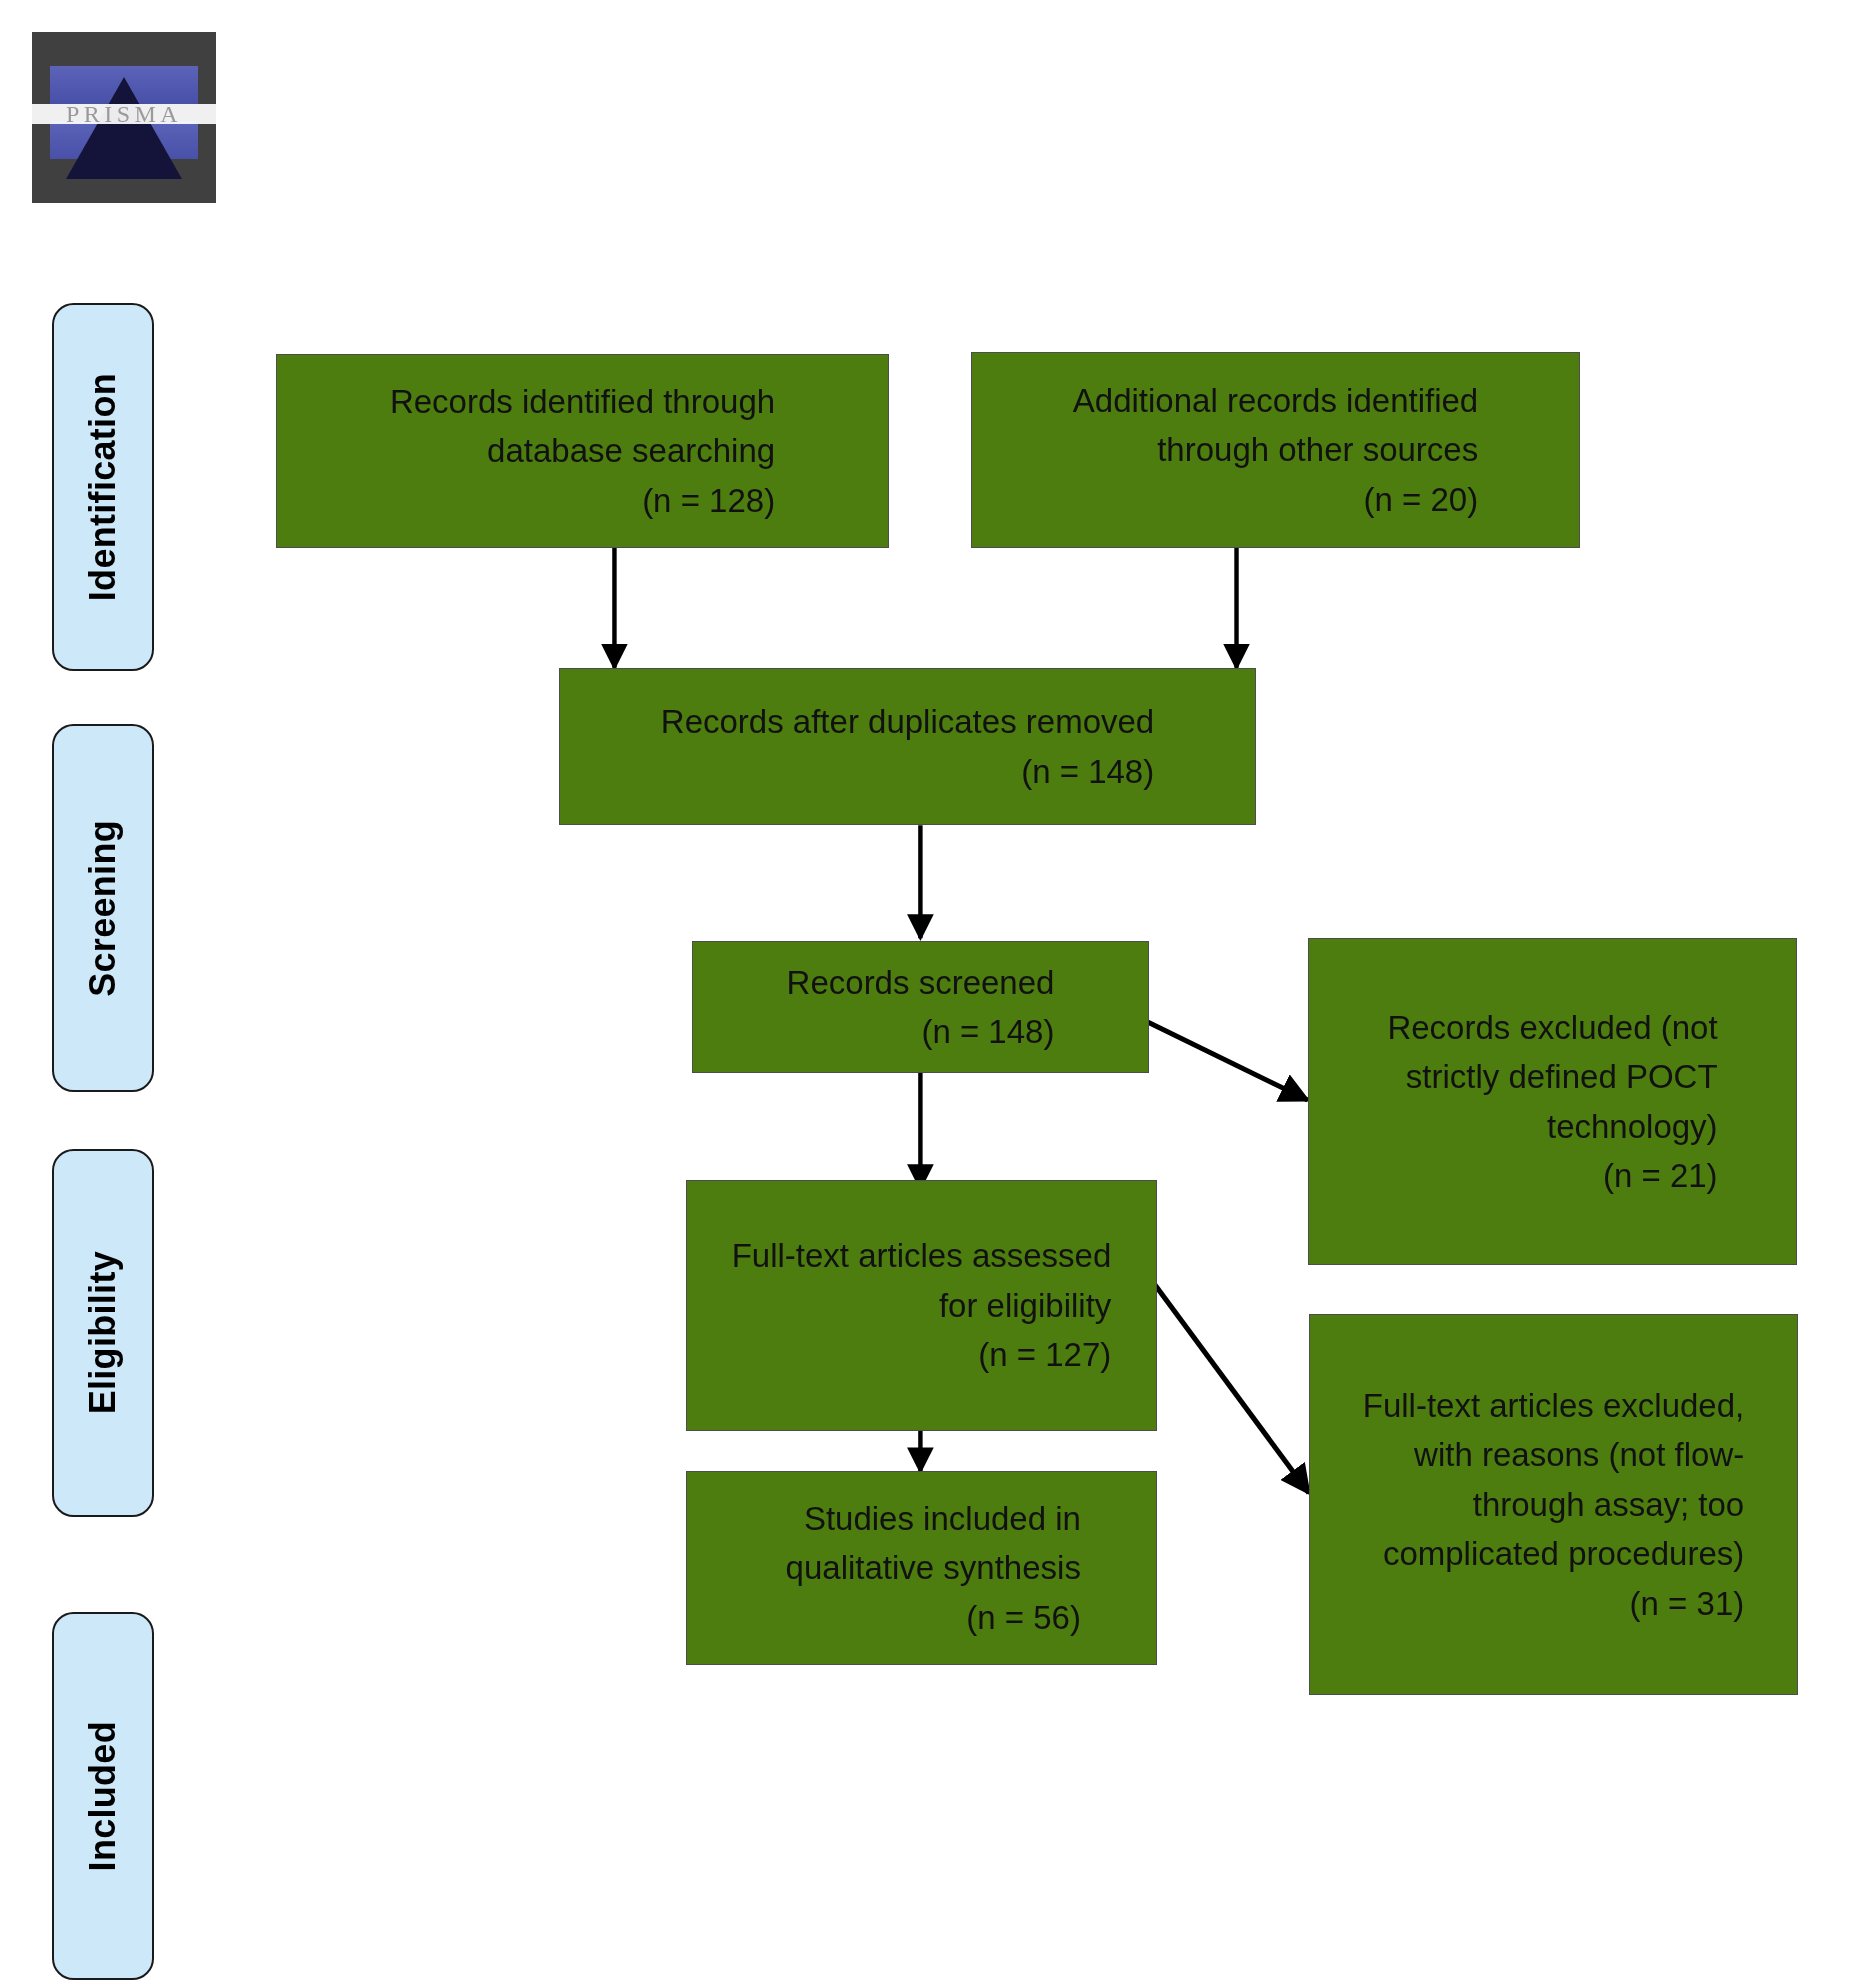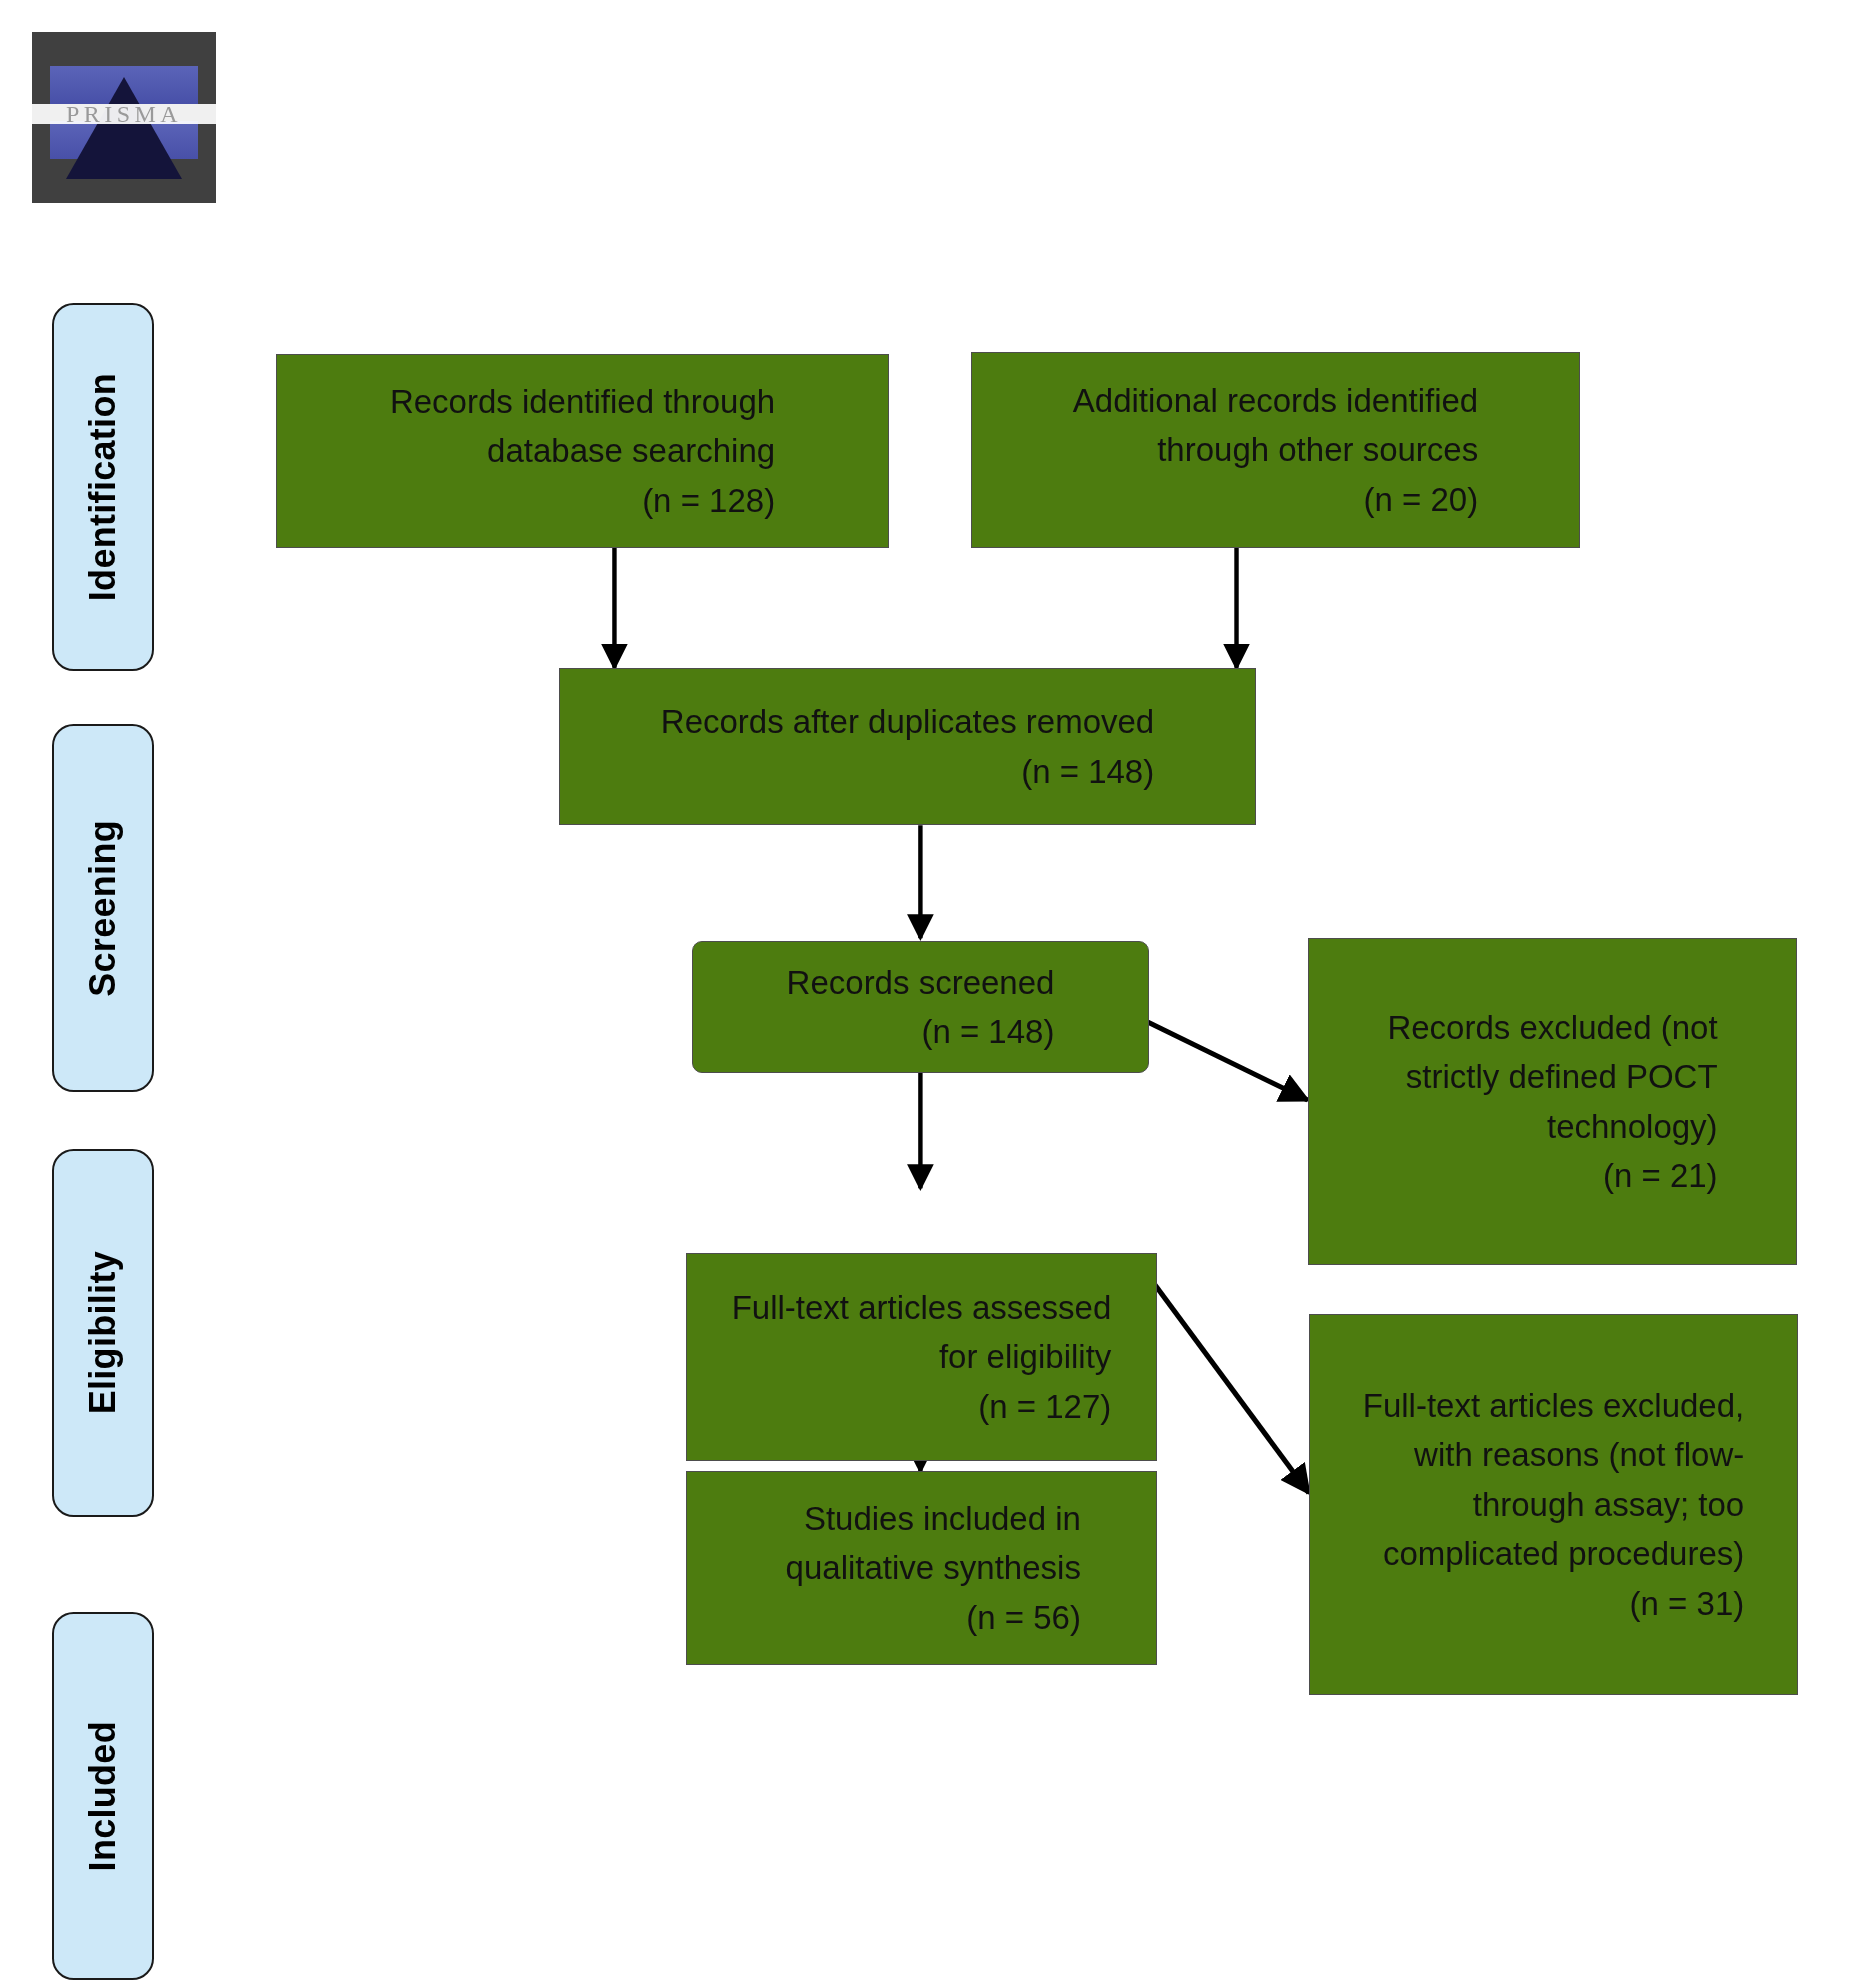--- a/index.html
+++ b/index.html
@@ -182,33 +182,33 @@
     <div class="txt">Additional records identified
 through other sources
 (n = 20)</div>
   </div>
 
   <div class="box" style="left:559px; top:668px; width:697px; height:157px;">
     <div class="txt">Records after duplicates removed
 (n = 148)</div>
   </div>
 
-  <div class="box" style="left:692px; top:941px; width:457px; height:132px;border-radius:10px;">
+  <div class="box" style="left:692px; top:941px; width:457px; height:132px;">
     <div class="txt">Records screened
 (n = 148)</div>
   </div>
 
   <div class="box" style="left:1308px; top:938px; width:489px; height:327px;">
     <div class="txt">Records excluded (not
 strictly defined POCT
 technology)
 (n = 21)</div>
   </div>
 
-  <div class="box" style="left:686px; top:1253px; width:471px; height:208px;">
+  <div class="box" style="left:686px; top:1180px; width:471px; height:251px;">
     <div class="txt">Full-text articles assessed
 for eligibility
 (n = 127)</div>
   </div>
 
   <div class="box" style="left:1309px; top:1314px; width:489px; height:381px;">
     <div class="txt">Full-text articles excluded,
 with reasons (not flow-
 through assay; too
 complicated procedures)

